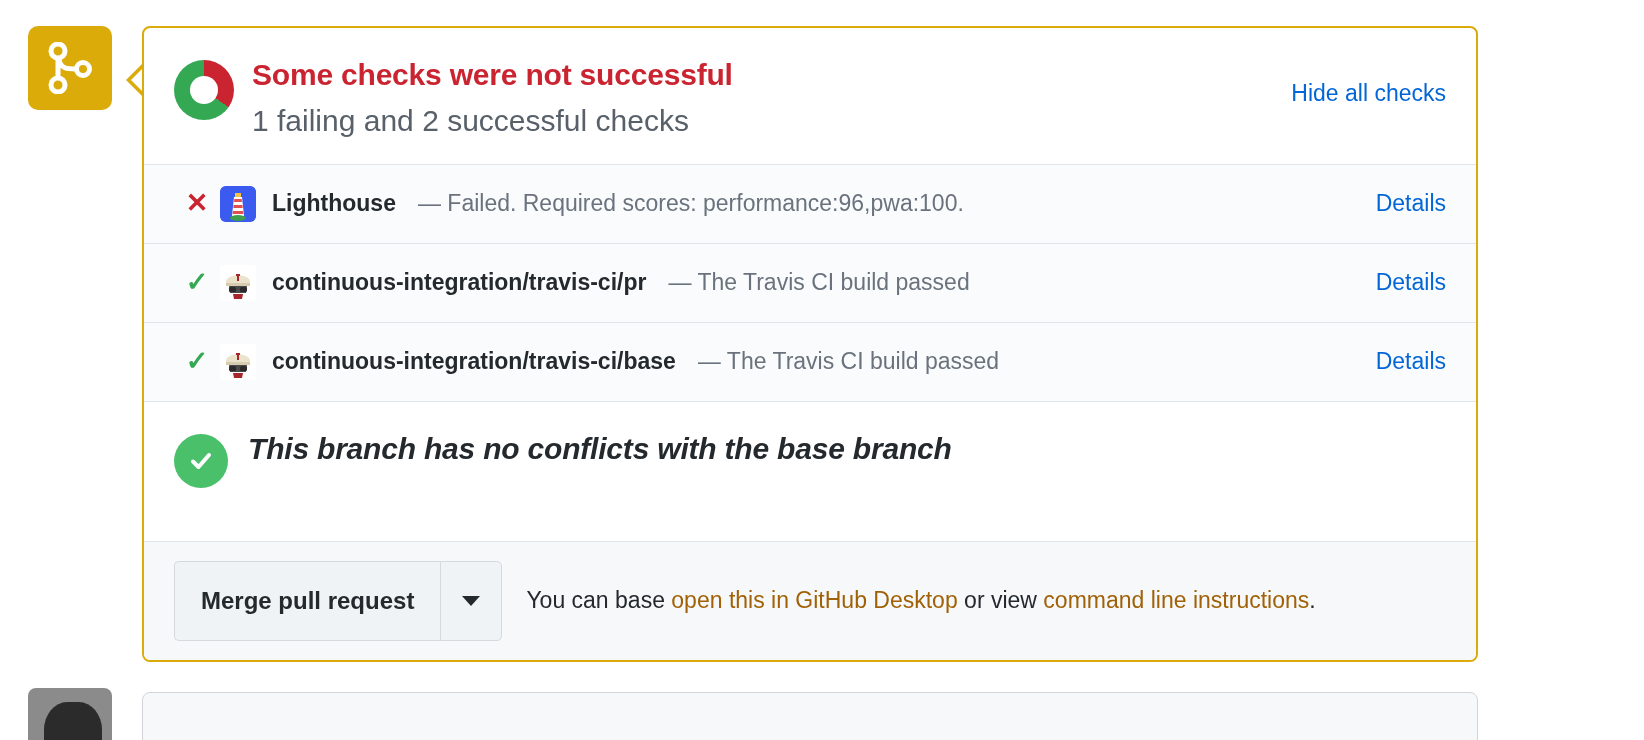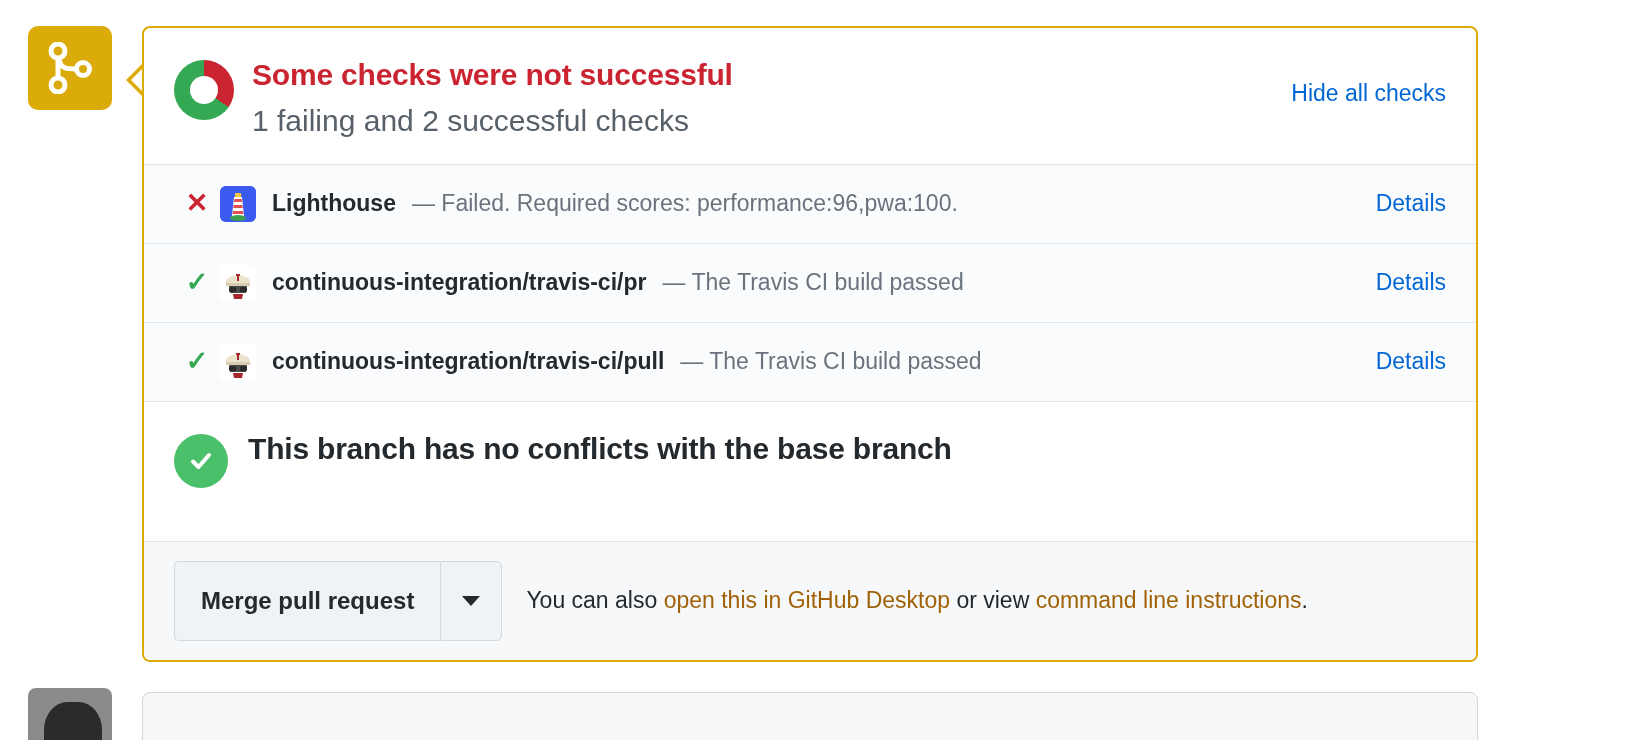--- a/index.html
+++ b/index.html
@@ -147,21 +147,21 @@
 
   .check-name {
     font-size: 23px;
     font-weight: bold;
     color: #24292e;
     white-space: nowrap;
   }
   .check-desc {
     font-size: 23px;
     color: #6a737d;
-    margin-left: 16px;
+    margin-left: 22px;
     white-space: nowrap;
     overflow: hidden;
   }
   .details-link {
     position: absolute;
     right: 30px;
     font-size: 23px;
     color: #0366d6;
     cursor: pointer;
   }
@@ -186,20 +186,21 @@
     display: flex;
     align-items: center;
     justify-content: center;
   }
   .conflict-title {
     font-size: 30px;
     font-weight: bold;
     color: #24292e;
     line-height: 1.25;
     letter-spacing: -0.2px;
+    font-style: italic;
   }
   .conflict-sub {
     font-size: 23px;
     color: #586069;
     margin-top: 8px;
   }
 
   
   .merge-footer {
     display: flex;
@@ -355,21 +356,21 @@
         <rect x="0" y="0" width="36" height="36" fill="#ffffff"></rect>
         <path d="M6 17 C6 8, 30 8, 30 17 L30 19 L6 19 Z" fill="#ece3cd"></path>
         <path d="M6 18 L30 18 L30 21 L6 21 Z" fill="#d8ccb0"></path>
         <path d="M16 9 L20 9 L20 11 L19 11 L19 16 L17 16 L17 11 L16 11 Z" fill="#a6262b"></path>
         <path d="M9 21 L27 21 L26 28 L10 28 Z" fill="#4a4a4a"></path>
         <rect x="9" y="22" width="7" height="5" rx="1.5" fill="#2b2b2b"></rect>
         <rect x="20" y="22" width="7" height="5" rx="1.5" fill="#2b2b2b"></rect>
         <path d="M13 29 L23 29 L22 34 L14 34 Z" fill="#a6262b"></path>
       </svg>
     </div>
-    <div class="check-name">continuous-integration/travis-ci/pull</div>
+    <div class="check-name">continuous-integration/travis-ci/base</div>
     <div class="check-desc"><span>—</span> <span>The Travis CI build passed</span></div>
     <div class="details-link">Details</div>
   </div>
 
   <div class="conflict-section">
     <div class="conflict-icon">
       <svg width="30" height="30" viewBox="0 0 30 30">
         <path d="M7 15.5 L12.5 21 L23 9" stroke="#ffffff" stroke-width="4" fill="none" stroke-linecap="round" stroke-linejoin="round"></path>
       </svg>
     </div>
@@ -378,19 +379,19 @@
     </div>
   </div>
 
   <div class="merge-footer">
     <div class="btn-group">
       <button class="btn-merge">Merge pull request</button>
       <div class="btn-caret">
         <span class="caret-glyph"></span>
       </div>
     </div>
-    <div class="footer-text"><span>You can also </span><a>open this in GitHub Desktop</a><span> or view </span><a>command line instructions</a><span>.</span></div>
+    <div class="footer-text"><span>You can base </span><a>open this in GitHub Desktop</a><span> or view </span><a>command line instructions</a><span>.</span></div>
   </div>
 
 </div>
 
 <div class="next-avatar"></div>
 <div class="next-box"></div>
 
 </body></html>

